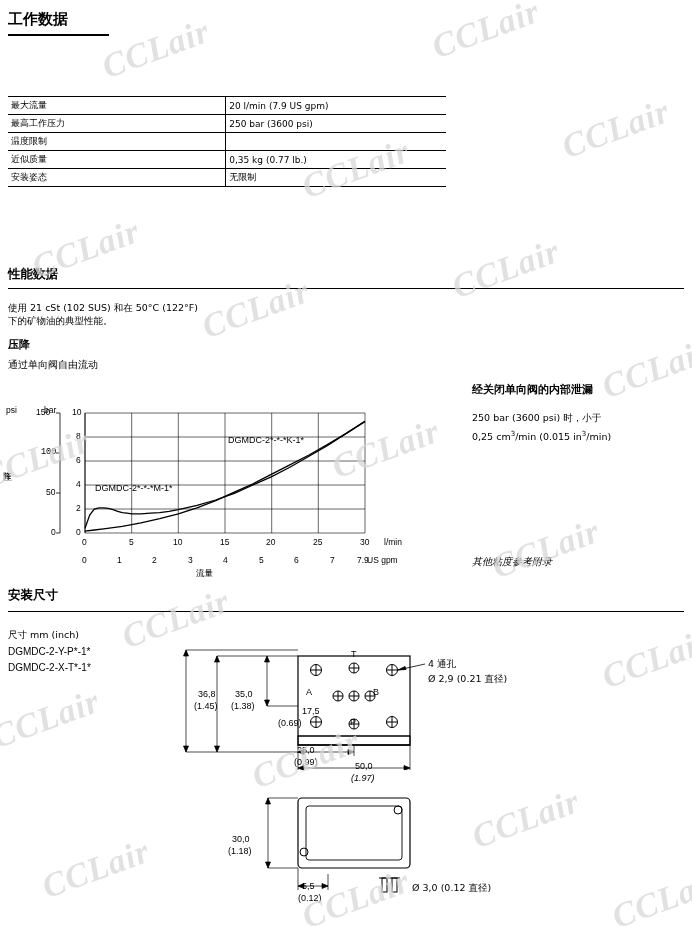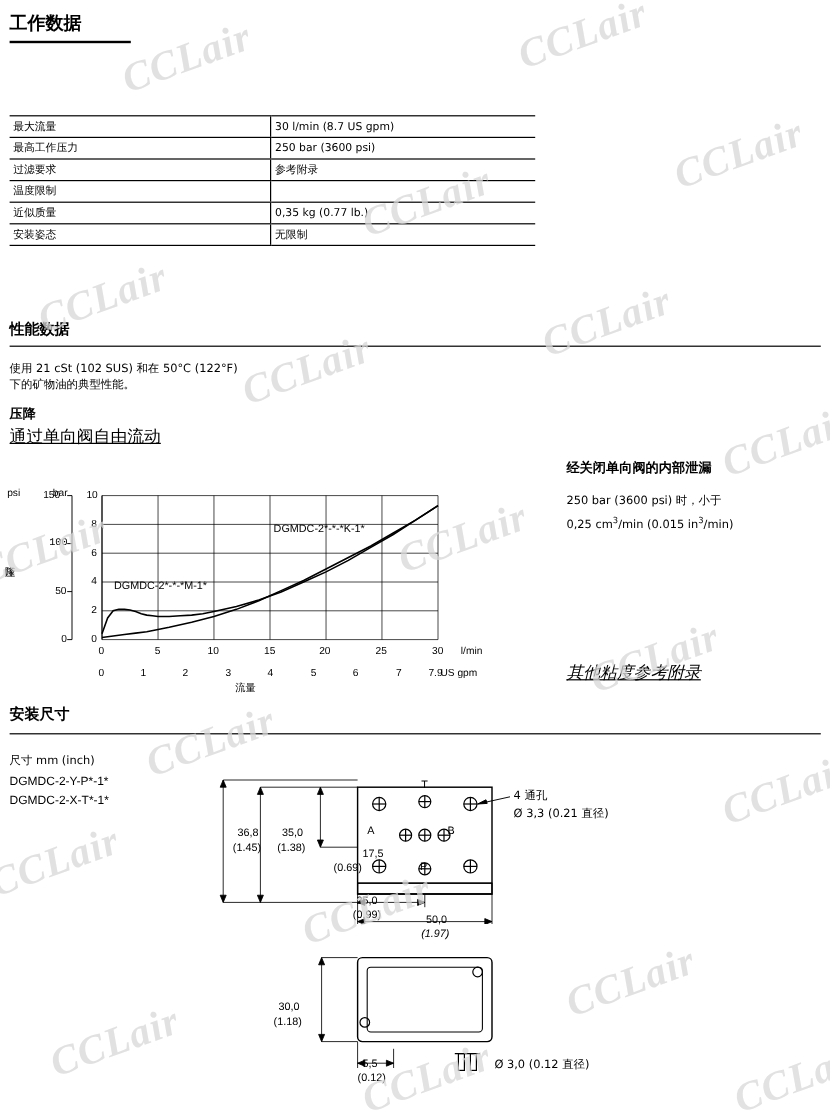--- a/index.html
+++ b/index.html
@@ -59,23 +59,22 @@
     font-weight: bold;
     text-align: center;
   }
   .txt {
     position: absolute;
     font-size: 9.5px;
     line-height: 13px;
   }
   .txt-sm {
     position: absolute;
-    font-size: 14px;
+    font-size: 10px;
     line-height: 11px;
-    text-decoration: underline;
   }
 
   .rule {
     position: absolute;
     background: #000;
     height: 1px;
   }
 
   
   .spec-table {
@@ -149,29 +148,25 @@
     <div class="wm" style="left:610px; top:880px;">CCLair</div>
   </div>
 
   <div class="h-main cn" style="left:8px; top:10px;">工作数据</div>
   <div class="rule" style="left:8px; top:34px; width:101px; height:1.5px;"></div>
 
   <table class="spec-table cn">
     <tbody>
       <tr>
         <td class="label">最大流量</td>
-        <td class="value">30 l/min (8.7 US gpm)</td>
+        <td class="value">20 l/min (7.9 US gpm)</td>
       </tr>
       <tr>
         <td class="label">最高工作压力</td>
         <td class="value">250 bar (3600 psi)</td>
-      </tr>
-      <tr>
-        <td class="label">过滤要求</td>
-        <td class="value">参考附录</td>
       </tr>
       <tr>
         <td class="label">温度限制</td>
         <td class="value"></td>
       </tr>
       <tr>
         <td class="label">近似质量</td>
         <td class="value">0,35 kg (0.77 lb.)</td>
       </tr>
       <tr>
@@ -380,21 +375,21 @@
   <div class="txt" style="left:294px; top:756px; font-size:9px;">(0.99)</div>
   <div class="txt" style="left:355px; top:760px; font-size:9px;">50,0</div>
   <div class="txt" style="left:351px; top:772px; font-size:9px;font-style:italic;">(1.97)</div>
 
   <div class="txt" style="left:306px; top:686px; font-size:9px;">A</div>
   <div class="txt" style="left:373px; top:686px; font-size:9px;">B</div>
   <div class="txt" style="left:350px; top:716px; font-size:9px;">P</div>
   <div class="txt" style="left:351px; top:648px; font-size:9px;">T</div>
 
   <div class="txt cn" style="left:428px; top:657px; font-size:9.5px;">4 通孔</div>
-  <div class="txt cn" style="left:428px; top:672px; font-size:9.5px;">Ø 3,3 (0.21 直径)</div>
+  <div class="txt cn" style="left:428px; top:672px; font-size:9.5px;">Ø 2,9 (0.21 直径)</div>
 
   <div class="draw" style="left:250px; top:786px;">
     <svg width="260" height="120" viewBox="0 0 260 120">
       <g stroke="#000" stroke-width="0.7" fill="none">
 
         <line x1="18" y1="12" x2="18" y2="82"></line>
         <path d="M18,12 l-2.5,6 l5,0 z" fill="#000"></path>
         <path d="M18,82 l-2.5,-6 l5,0 z" fill="#000"></path>
         <line x1="18" y1="12" x2="48" y2="12"></line>
         <line x1="18" y1="82" x2="48" y2="82"></line>

